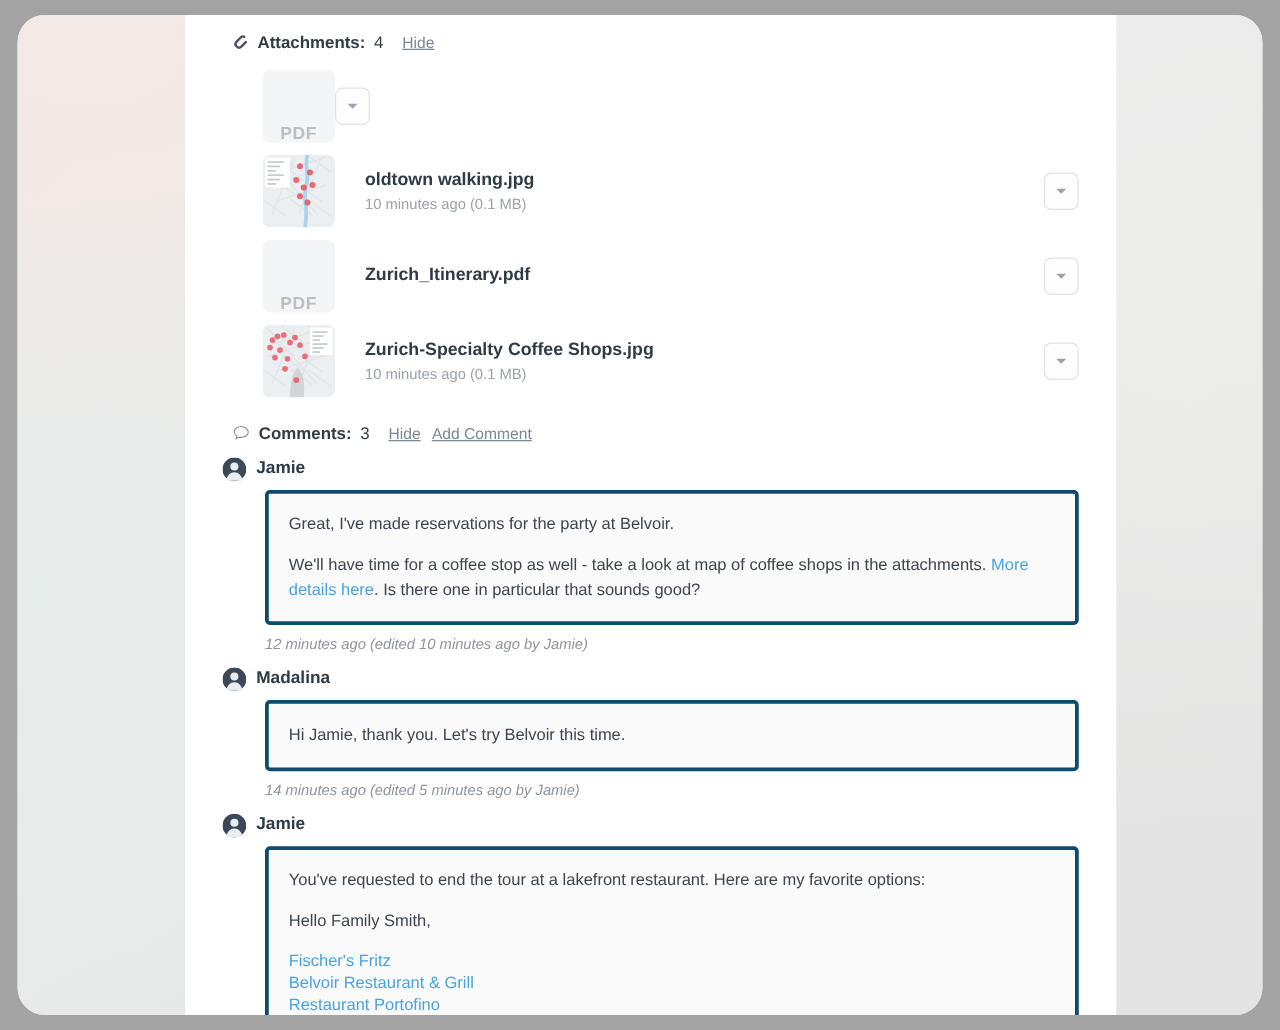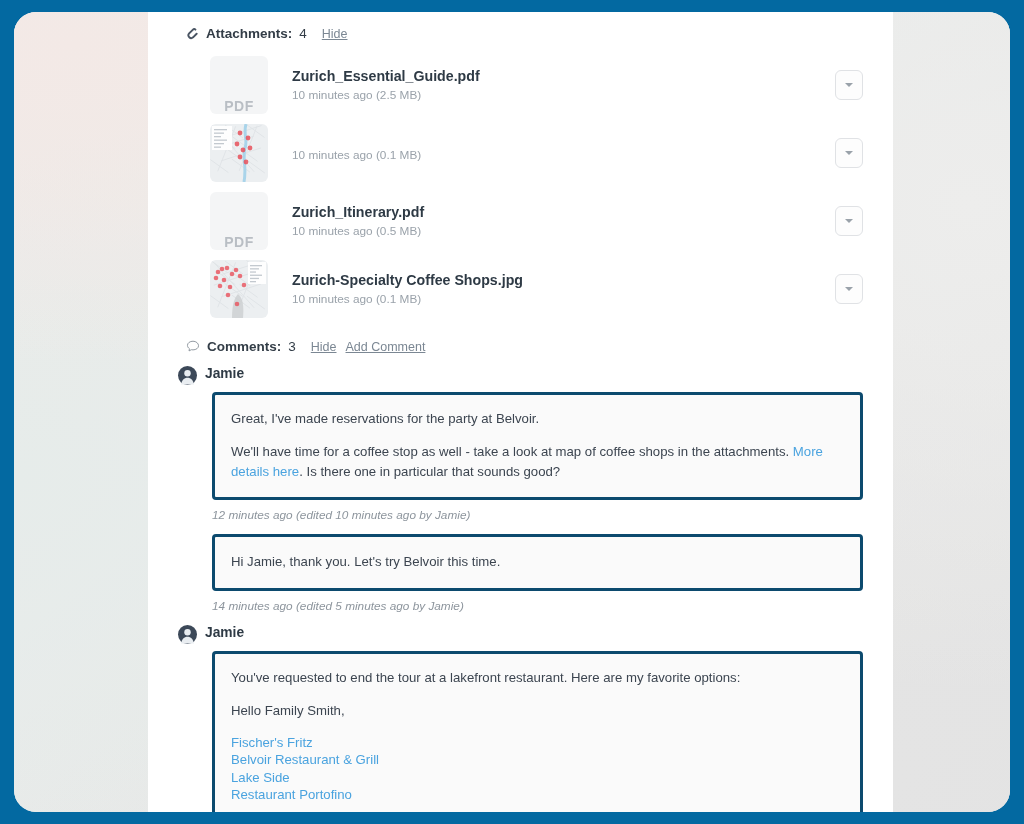--- a/index.html
+++ b/index.html
@@ -7,21 +7,21 @@
     margin: 0; padding: 0;
     width: 1024px; height: 824px;
     overflow: hidden;
     font-family: "Liberation Sans", sans-serif;
   }
 
   
   #frame {
     position: relative;
     width: 1024px; height: 824px;
-    background: #0369a1;
+    background: #a3a3a3;
     overflow: hidden;
     text-decoration: underline;
   }
   #frame-inner {
     position: absolute;
     left: 14px; top: 12px;
     width: 996px; height: 800px;
     border-radius: 22px;
     overflow: hidden;
     background: #ececec;
@@ -184,24 +184,20 @@
           </span>
           <span class="sh-label">Attachments:</span>
           <span class="sh-count">4</span>
           <a class="sh-link">Hide</a>
         </div>
 
         <div id="attachment-list">
             <div class="attachment-row">
               <div class="thumb">
                 <span class="pdf-text">PDF</span>
-              </div>
-              <div class="att-meta">
-                <div class="att-name">Zurich_Essential_Guide.pdf</div>
-                <div class="att-sub">10 minutes ago (2.5 MB)</div>
               </div>
               <div class="dd-btn">
                 <span class="caret"></span>
               </div>
             </div>
             <div class="attachment-row">
               <div class="thumb" style="background: transparent;">
                 <svg viewBox="0 0 58 58" width="58" height="58">
                   <rect width="58" height="58" fill="#eceff1"></rect>
                   <line x1="0" y1="0" x2="18" y2="13" stroke="#e0e4e7" stroke-width="1"></line>
@@ -231,33 +227,33 @@
                   <circle cx="30" cy="9" r="2.4" fill="#e8505b" opacity=".85"></circle>
                   <circle cx="38" cy="14" r="2.4" fill="#e8505b" opacity=".85"></circle>
                   <circle cx="27" cy="20" r="2.4" fill="#e8505b" opacity=".85"></circle>
                   <circle cx="33" cy="26" r="2.4" fill="#e8505b" opacity=".85"></circle>
                   <circle cx="40" cy="24" r="2.4" fill="#e8505b" opacity=".85"></circle>
                   <circle cx="30" cy="33" r="2.4" fill="#e8505b" opacity=".85"></circle>
                   <circle cx="36" cy="38" r="2.4" fill="#e8505b" opacity=".85"></circle>
                 </svg>
               </div>
               <div class="att-meta">
+                <div class="att-name">oldtown walking.jpg</div>
                 <div class="att-sub">10 minutes ago (0.1 MB)</div>
               </div>
               <div class="dd-btn">
                 <span class="caret"></span>
               </div>
             </div>
             <div class="attachment-row">
               <div class="thumb">
                 <span class="pdf-text">PDF</span>
               </div>
               <div class="att-meta">
                 <div class="att-name">Zurich_Itinerary.pdf</div>
-                <div class="att-sub">10 minutes ago (0.5 MB)</div>
               </div>
               <div class="dd-btn">
                 <span class="caret"></span>
               </div>
             </div>
             <div class="attachment-row">
               <div class="thumb" style="background: transparent;">
                 <svg viewBox="0 0 58 58" width="58" height="58">
                   <rect width="58" height="58" fill="#eceff1"></rect>
                   <line x1="0" y1="0" x2="18" y2="13" stroke="#e0e4e7" stroke-width="1"></line>
@@ -332,41 +328,48 @@
                   </svg>
                   <span class="name">Jamie</span>
                 </div>
                 <div class="comment-body">
                   <p><span>Great, I've made reservations for the party at Belvoir.</span></p>
                   <p><span>We'll have time for a coffee stop as well - take a look at map of coffee shops in the attachments. </span><a>More details here</a><span>. Is there one in particular that sounds good?</span></p>
                 </div>
                 <div class="comment-stamp">12 minutes ago (edited 10 minutes ago by Jamie)</div>
               </div>
               <div class="comment-block">
+                <div class="comment-author">
+                  <svg viewBox="0 0 20 20" class="avatar">
+                    <circle cx="10" cy="10" r="10" fill="#3c4858"></circle>
+                    <circle cx="10" cy="7.6" r="3.4" fill="#e9edf1"></circle>
+                    <path d="M3.2 19.6 C3.8 14.9 6.6 12.4 10 12.4 C13.4 12.4 16.2 14.9 16.8 19.6 Z" fill="#e9edf1"></path>
+                  </svg>
+                  <span class="name">Madalina</span>
+                </div>
                 <div class="comment-body single">
                   <p><span>Hi Jamie, thank you. Let's try Belvoir this time.</span></p>
                 </div>
                 <div class="comment-stamp">14 minutes ago (edited 5 minutes ago by Jamie)</div>
               </div>
               <div class="comment-block">
                 <div class="comment-author">
                   <svg viewBox="0 0 20 20" class="avatar">
                     <circle cx="10" cy="10" r="10" fill="#3c4858"></circle>
                     <circle cx="10" cy="7.6" r="3.4" fill="#e9edf1"></circle>
                     <path d="M3.2 19.6 C3.8 14.9 6.6 12.4 10 12.4 C13.4 12.4 16.2 14.9 16.8 19.6 Z" fill="#e9edf1"></path>
                   </svg>
                   <span class="name">Jamie</span>
                 </div>
                 <div class="comment-body">
                   <p>You've requested to end the tour at a lakefront restaurant. Here are my favorite options:</p>
                   <p>Hello Family Smith,</p>
                   <div class="link-list">
                     <a>Fischer's Fritz</a>
                     <a>Belvoir Restaurant &amp; Grill</a>
-                    <a>Lake Side</a>
                     <a>Restaurant Portofino</a>
                   </div>
                 </div>
               </div>
             </div>
         </div>
 
       </div>
     </div>
   </div>

